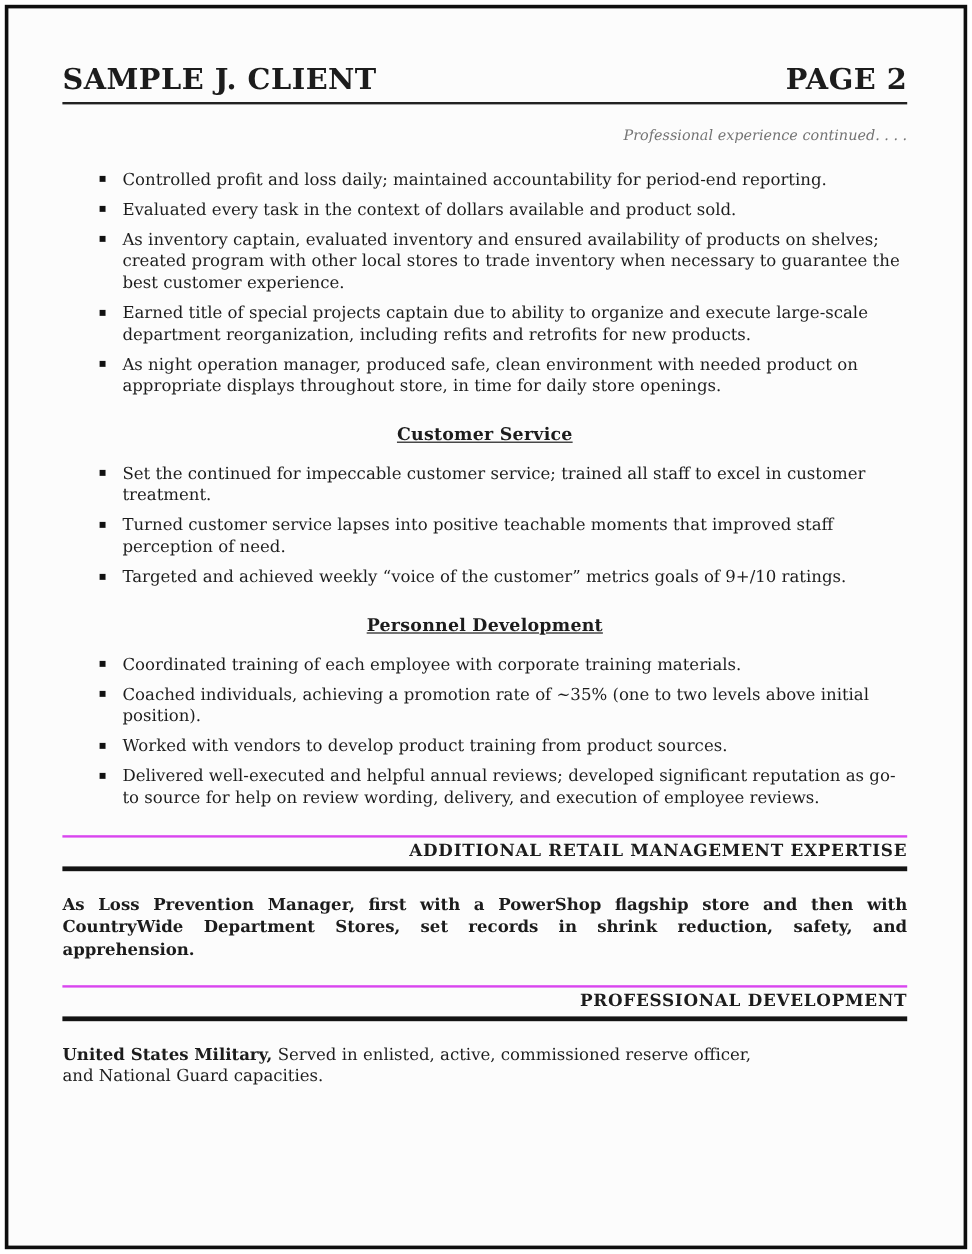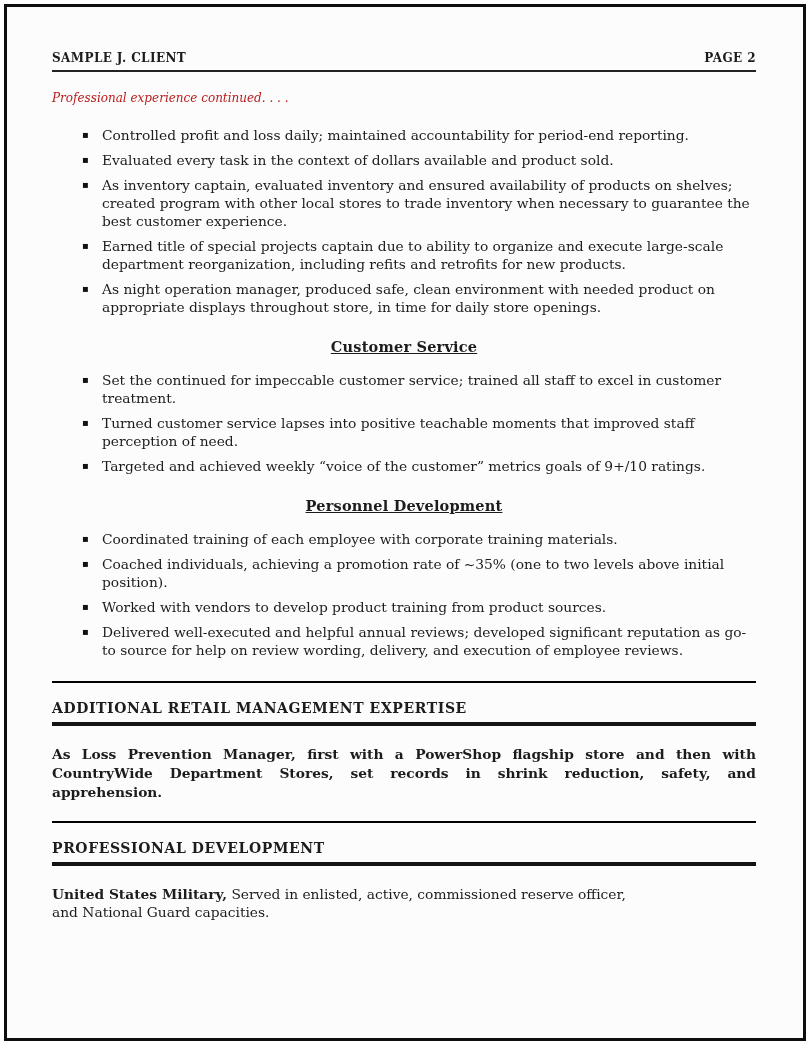--- a/index.html
+++ b/index.html
@@ -27,28 +27,29 @@
   }
   
   .header-row {
     display: flex;
     justify-content: space-between;
     align-items: baseline;
     border-bottom: 2px solid #222222;
     padding-bottom: 5px;
   }
   .client-name, .page-number {
-    font-size: 12px;
+    font-size: 24px;
     font-weight: bold;
     letter-spacing: 0.4px;
   }
   .continuation-note {
+    text-align: right;
     font-style: italic;
     font-size: 12px;
-    color: #b91c1c;
+    color: #737373;
     margin-top: 19px;
     margin-bottom: 21px;
   }
   
   ul.bullets { list-style: none; }
   ul.bullets li {
     display: flex;
     margin-bottom: 7px;
     font-size: 13.8px;
     line-height: 18px;
@@ -71,24 +72,24 @@
   .section-heading span {
     font-size: 14.5px;
     font-weight: bold;
     text-decoration: underline;
     letter-spacing: 0.2px;
     margin-top: 44px;
   }
   
   .banner {
     margin-top: 22px;
-    border-top: 2px solid #000000;
+    border-top: 2px solid #d946ef;
     border-bottom: 4px solid #141414;
-    text-align: left;
-    padding: 15px 0 5px 0;
+    text-align: right;
+    padding: 0 0 5px 0;
   }
   .banner span {
     font-size: 14px;
     font-weight: bold;
     letter-spacing: 0.6px;
   }
   
   .body-paragraph {
     margin-top: 19px;
     margin-bottom: 19px;

